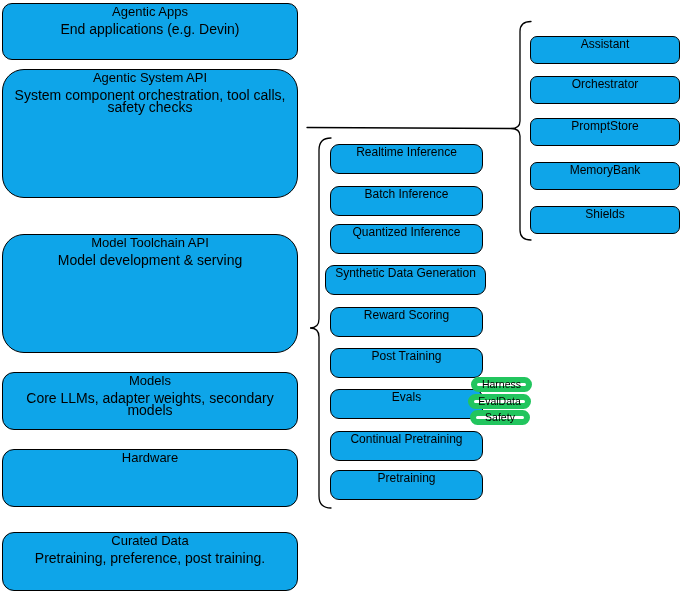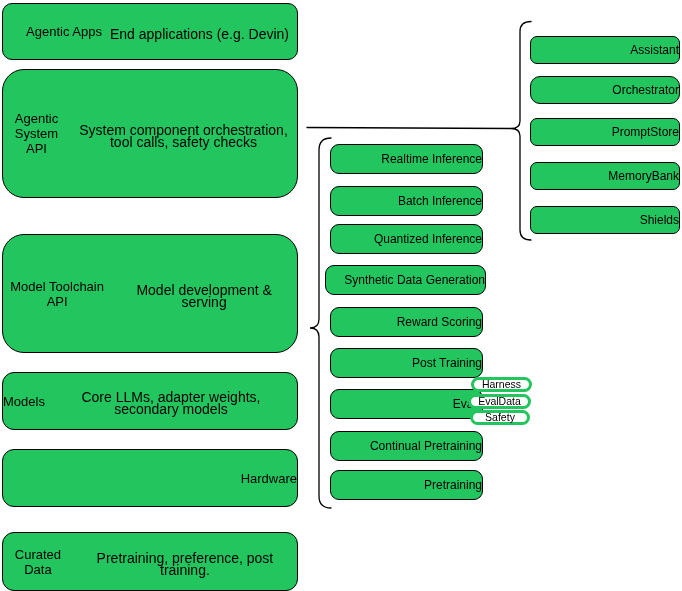--- a/index.html
+++ b/index.html
@@ -14,39 +14,39 @@
   }
   .overlay {
     position: absolute;
     left: 0; top: 0;
     width: 682px; height: 591px;
     pointer-events: none;
   }
   .node {
     position: absolute;
     box-sizing: border-box;
-    background: #22c55e;
+    background: #0ea5e9;
     border: 1px solid #000000;
     display: flex;
-    flex-direction: row;
+    flex-direction: column;
     align-items: center;
-    justify-content: flex-end;
+    justify-content: flex-start;
     text-align: center;
   }
   .lbox { left: 2px; width: 296px; }
   .lbox .t { font-size: 13px; line-height: 15px; }
   .lbox .s { font-size: 14px; line-height: 12px; margin-top: 4px; padding: 0 8px; }
   .mbox { left: 330px; width: 153px; height: 30px; border-radius: 9px; font-size: 12px; }
   .mbox.wide { left: 325px; width: 161px; }
   .rbox { left: 530px; width: 150px; height: 28px; border-radius: 7px; font-size: 12px; }
   .pill {
     position: absolute;
     box-sizing: border-box;
     background: #ffffff;
-    border: 3px solid #22c55e;
+    border: 6px solid #22c55e;
     border-radius: 8px;
     height: 15px;
     display: flex;
     align-items: center;
     justify-content: center;
     font-size: 10.5px;
     line-height: 11px;
     z-index: 3;
   }
   .mbox, .rbox { z-index: 2; }
@@ -127,21 +127,21 @@
   <div class="pill" style="left:468px; top:394px; width:63px;">
     <span>EvalData</span>
   </div>
   <div class="pill" style="left:470px; top:410px; width:60px;">
     <span>Safety</span>
   </div>
 
   <div class="node rbox" style="top:36px;">
     <span>Assistant</span>
   </div>
-  <div class="node rbox" style="top:76px;border-radius:10px;">
+  <div class="node rbox" style="top:76px;">
     <span>Orchestrator</span>
   </div>
   <div class="node rbox" style="top:118px;">
     <span>PromptStore</span>
   </div>
   <div class="node rbox" style="top:206px;">
     <span>Shields</span>
   </div>
   <div class="node rbox" style="top:162px;">
     <span>MemoryBank</span>

